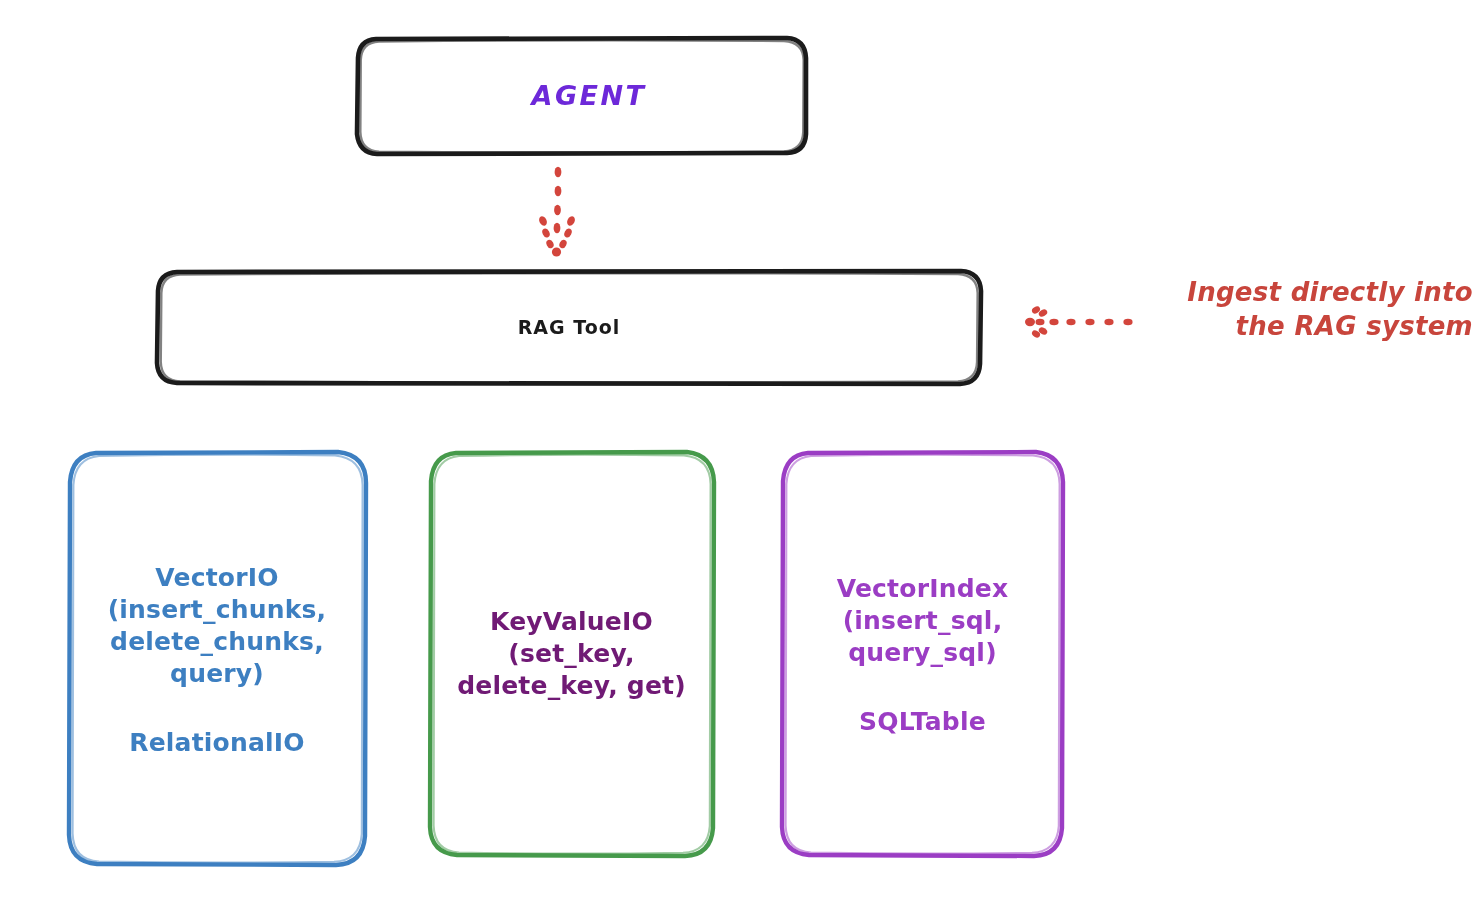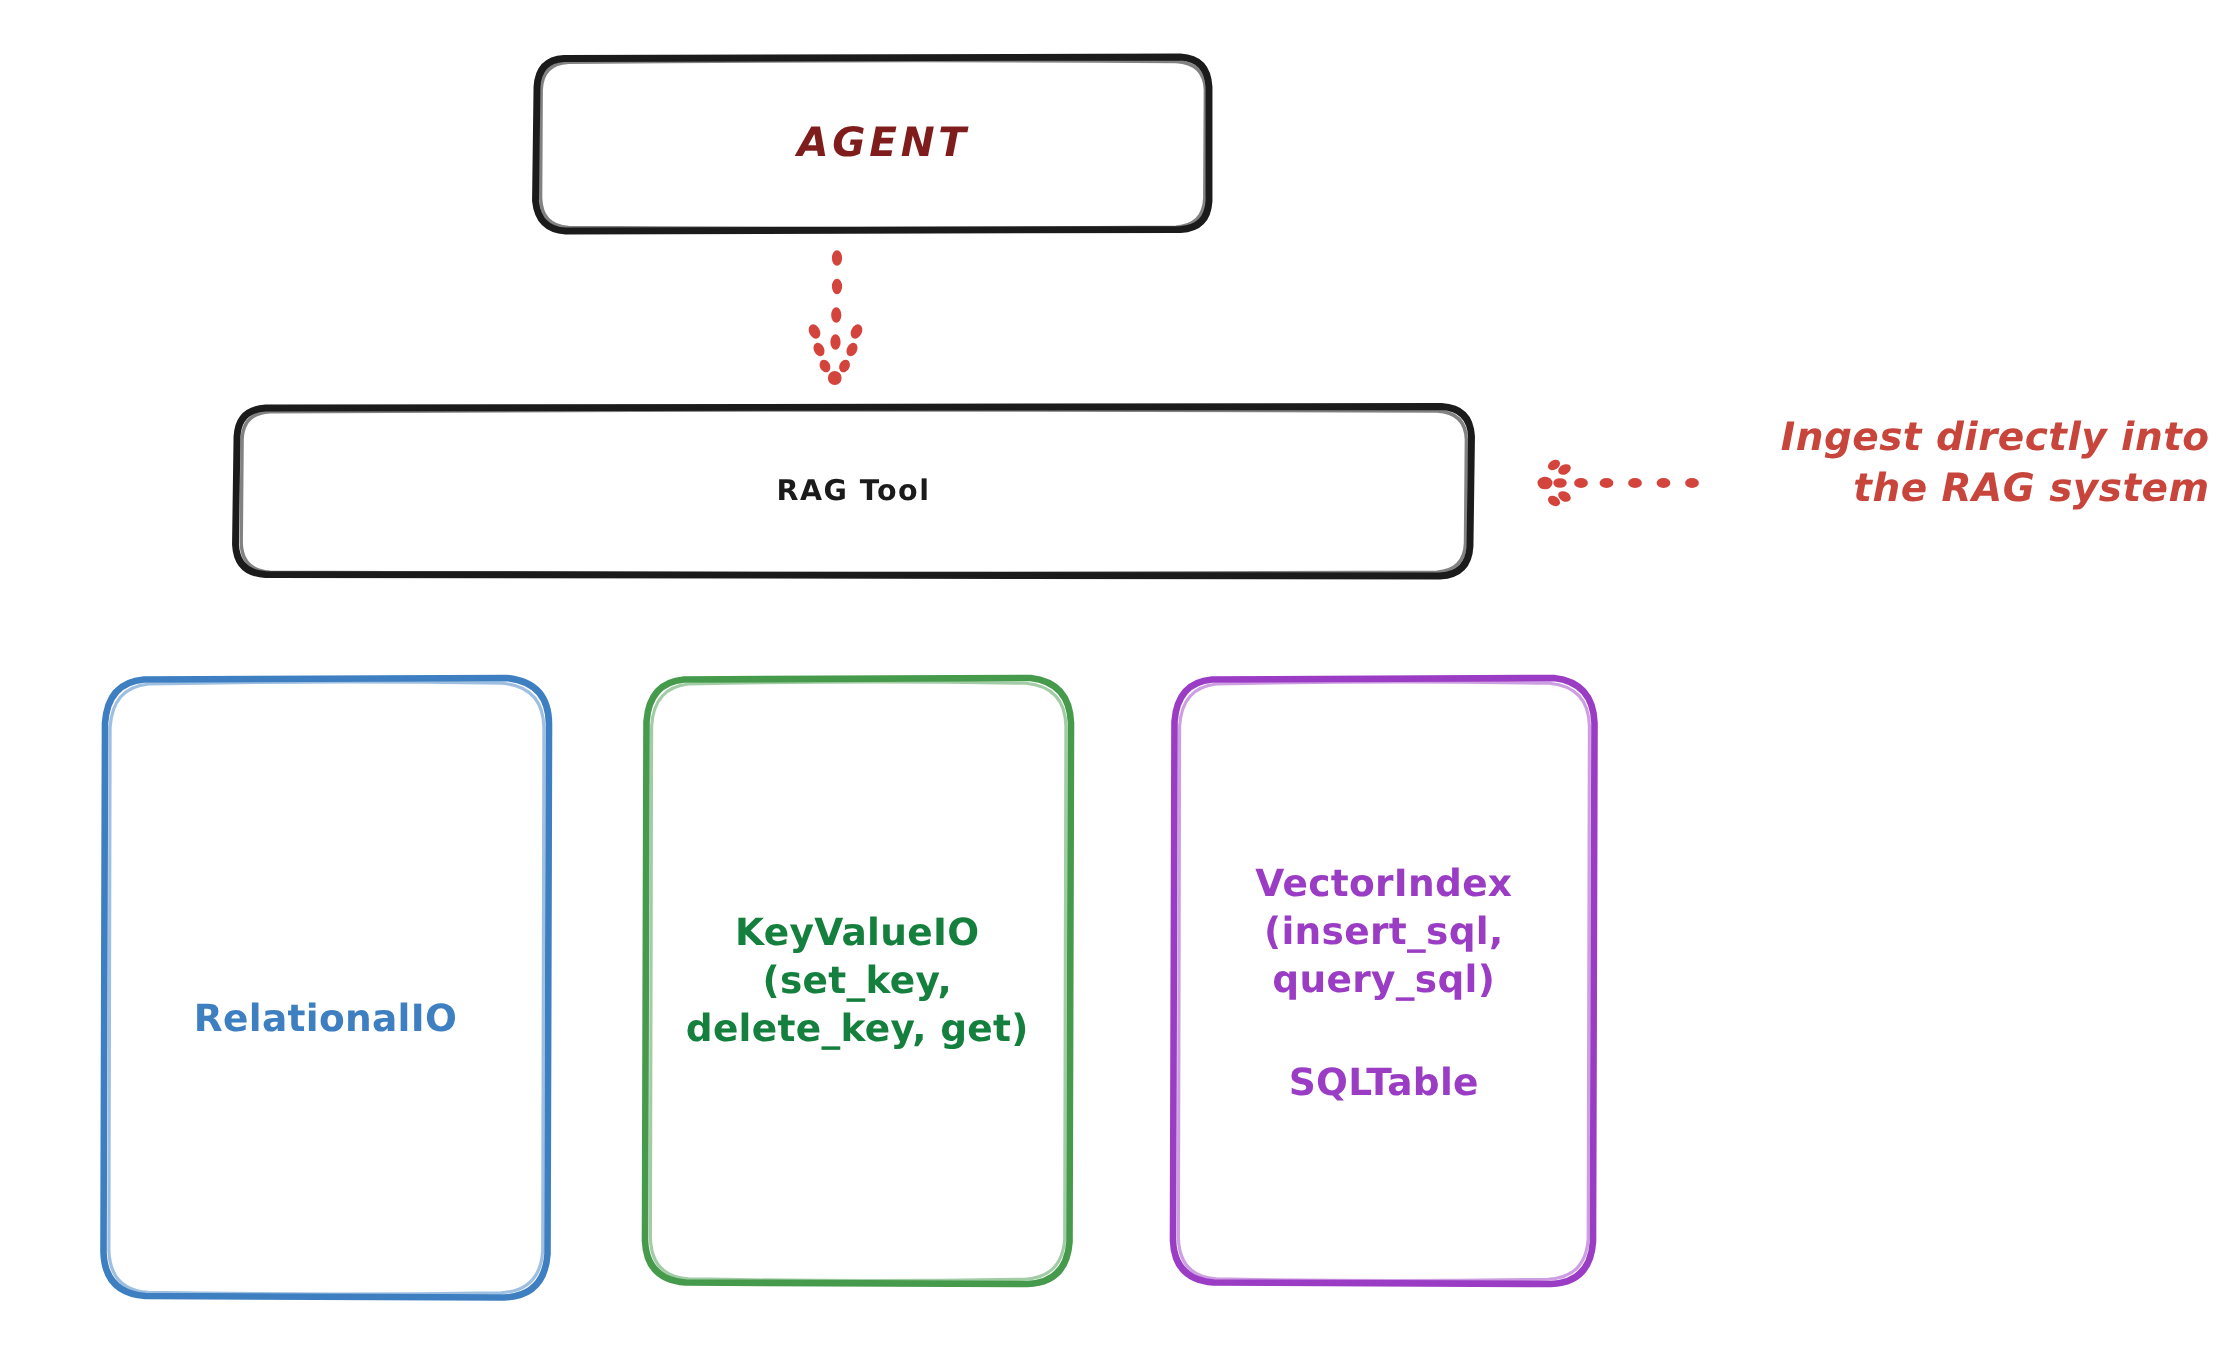--- a/index.html
+++ b/index.html
@@ -40,21 +40,21 @@
   
   #agent-node {
     left: 357px; top: 38px;
     width: 449px; height: 116px;
   }
   #agent-node .node-label {
     font-family: "DejaVu Sans", sans-serif;
     font-size: 27px;
     font-style: italic;
     font-weight: 700;
-    color: #7f1d1d;
+    color: #6d28d9;
     letter-spacing: 2.5px;
     margin-left: 15px;
   }
 
   
   #rag-tool-node {
     left: 157px; top: 271px;
     width: 824px; height: 114px;
   }
   #rag-tool-node .node-label {
@@ -93,21 +93,21 @@
   .card-index {
     font-family: "DejaVu Sans", sans-serif;
     font-size: 25px;
     font-weight: 600;
     letter-spacing: 0.2px;
     margin-top: 38px;
   }
   #vector-io-node .card-api,
   #vector-io-node .card-index { color: #3d7fc1; }
   #key-value-io-node .card-api,
-  #key-value-io-node .card-index { color: #15803d; }
+  #key-value-io-node .card-index { color: #701a75; }
   #relational-io-node .card-api,
   #relational-io-node .card-index { color: #9b3dc4; }
 
   
   #ingest-annotation {
     position: absolute;
     left: 1143px; top: 275px;
     width: 330px;
     color: #c8453c;
     font-family: "DejaVu Sans", sans-serif;
@@ -183,20 +183,24 @@
 
 <div class="node" id="agent-node">
   <div class="node-label">AGENT</div>
 </div>
 
 <div class="node" id="rag-tool-node">
   <div class="node-label">RAG Tool</div>
 </div>
 
 <div class="node" id="vector-io-node">
+  <div class="card-api">VectorIO
+(insert_chunks,
+delete_chunks,
+query)</div>
   <div class="card-index">RelationalIO</div>
 </div>
 
 <div class="node" id="key-value-io-node">
   <div class="card-api">KeyValueIO
 (set_key,
 delete_key, get)</div>
 </div>
 
 <div class="node" id="relational-io-node">

